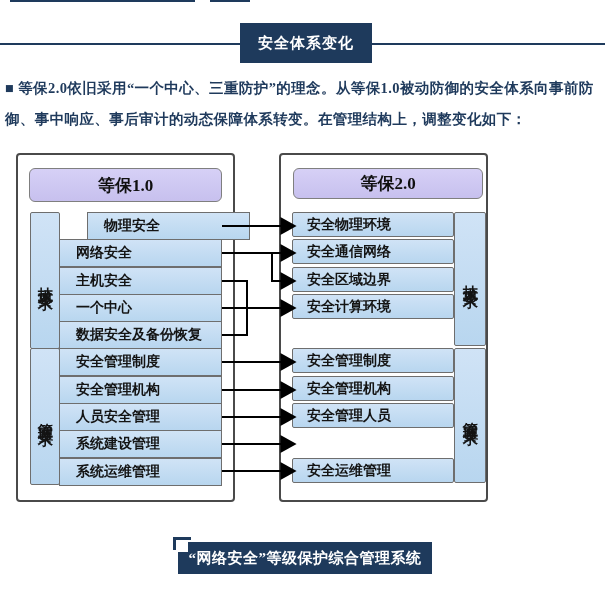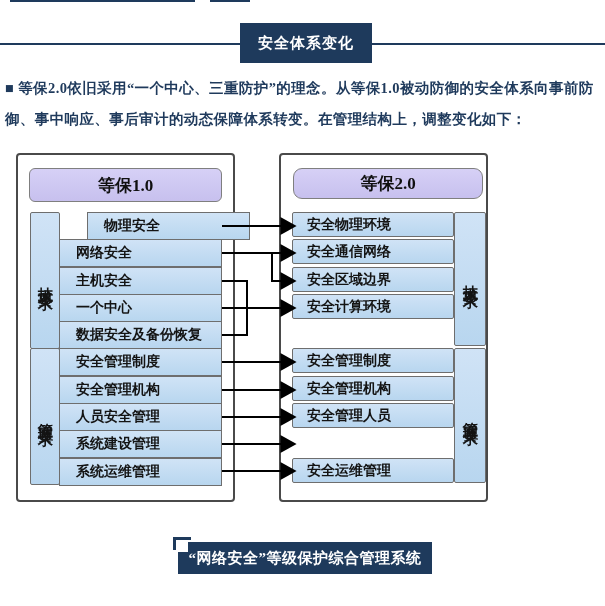--- a/index.html
+++ b/index.html
@@ -28,21 +28,21 @@
   }
   .left-box{left:16px;width:219px;}
   .right-box{left:279px;width:209px;}
   .group-header{
     position:absolute;background:linear-gradient(180deg,#d6d0f6 0%,#c7c0ee 100%);
     border:1px solid #7f7f7f;border-radius:6px;box-sizing:border-box;
     display:flex;align-items:center;justify-content:center;
     font-size:17px;font-weight:bold;color:#101010;
   }
   .left-header{left:29px;top:168px;width:193px;height:34px;}
-  .right-header{left:293px;top:168px;width:190px;height:31px;border-radius:9px;}
+  .right-header{left:293px;top:168px;width:190px;height:31px;}
   .row{
     position:absolute;box-sizing:border-box;
     background:linear-gradient(180deg,#d0e3f6 0%,#b8d6ef 100%);
     border:1px solid #6e6e6e;
     display:flex;align-items:center;
     font-size:14px;font-weight:bold;color:#141414;white-space:nowrap;
   }
   .lrow{left:59px;width:163px;height:28px;padding-left:16px;}
   .rrow{left:292px;width:162px;height:25px;padding-left:14px;border-radius:2px;}
   .vcell{

